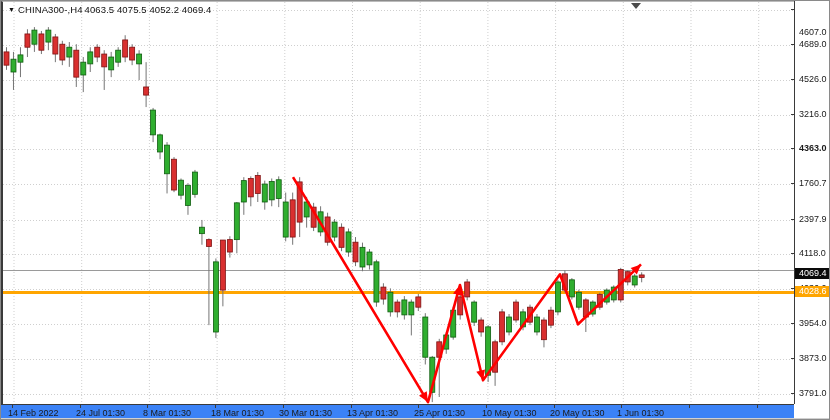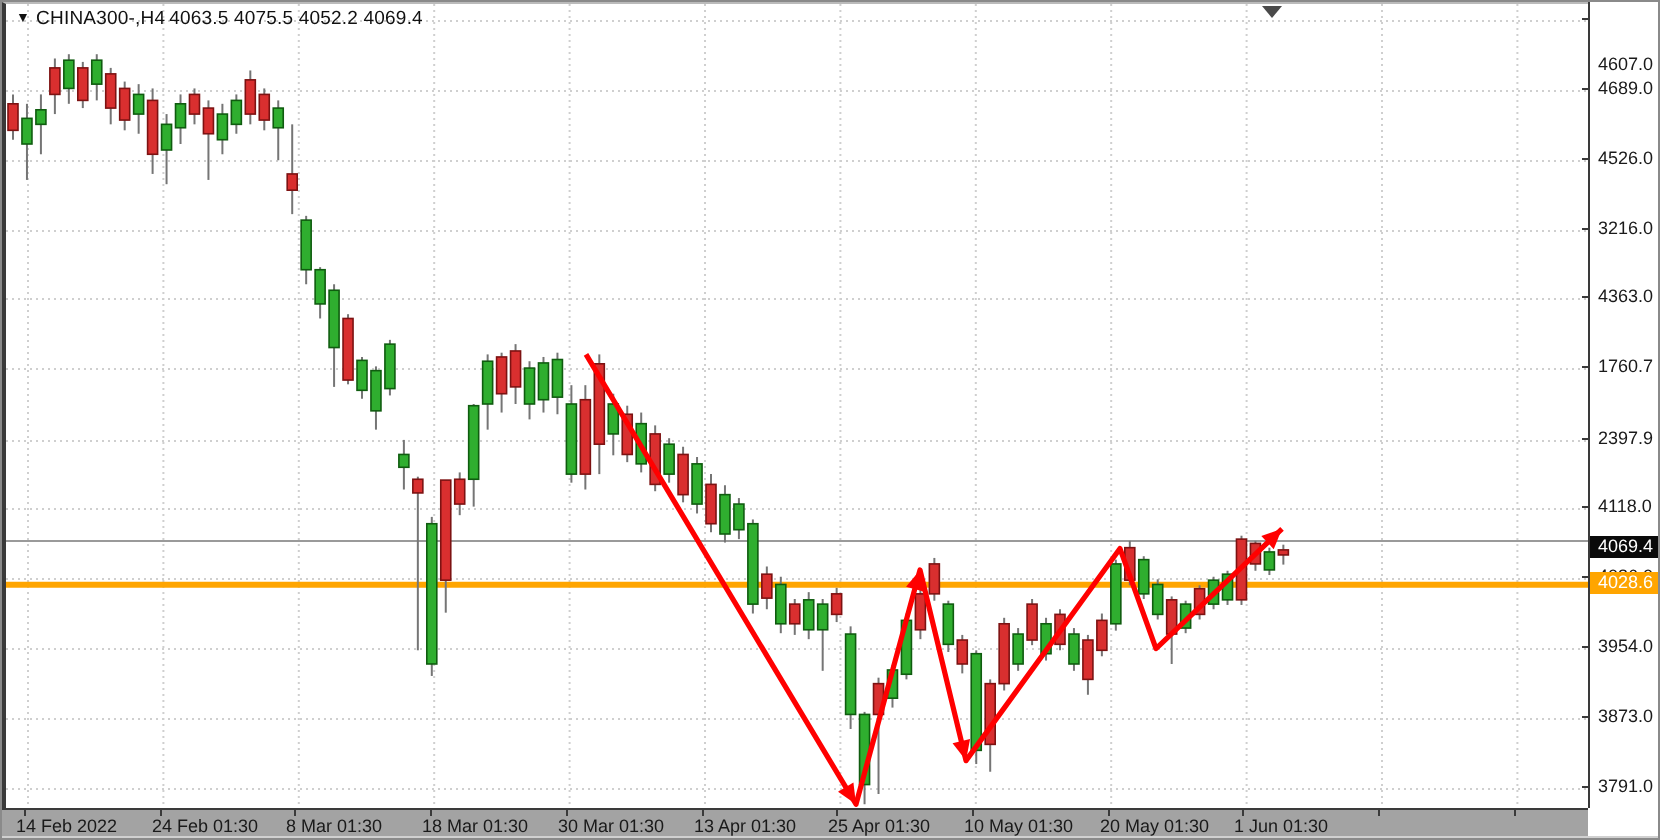--- a/index.html
+++ b/index.html
@@ -27,21 +27,21 @@
   }
   .ylab{
     position:absolute;left:4px;font-size:9px;color:#1a1a1a;white-space:nowrap;
   }
   .ytick{position:absolute;left:-4px;width:4px;height:1px;background:#3a3a3a;}
   .badge{
     position:absolute;left:0px;width:37px;height:11px;z-index:6;
     font-size:9px;color:#fff;line-height:11px;padding-left:4px;box-sizing:border-box;
   }
   #x-axis{
-    position:absolute;left:0;top:403px;width:793px;height:14px;background:#a3a3a3;
+    position:absolute;left:0;top:403px;width:793px;height:14px;background:#3b82f6;
     border-top:1px solid #3a3a3a;box-sizing:border-box;
   }
   .xtick{position:absolute;top:0;width:1px;height:3px;background:#3a3a3a;}
   .xlab{position:absolute;top:3px;font-size:9px;color:#1a1a1a;white-space:nowrap;}
   #bottom-strip{
     position:absolute;left:0;top:417px;width:830px;height:3px;background:#f0f0f0;
     border-top:1px solid #d0d0d0;box-sizing:border-box;
   }
   #corner{position:absolute;left:793px;top:403px;width:37px;height:14px;background:#fff;}
 </style>
@@ -276,42 +276,42 @@
     <div class="badge" id="hline-badge" style="top: 285px; background: rgb(255, 165, 0);">4028.6</div>
   <div class="ytick" style="top: 8px;"></div>
       <div class="ylab" style="top: 3px; margin-top: 35px;">4689.0</div>
       <div class="ytick" style="top: 43px;"></div>
       <div class="ylab" style="top: 26px;">4607.0</div>
       <div class="ytick" style="top: 78px;"></div>
       <div class="ylab" style="top: 73px;">4526.0</div>
       <div class="ytick" style="top: 113px;"></div>
       <div class="ylab" style="top: 108px;">3216.0</div>
       <div class="ytick" style="top: 147px;"></div>
-      <div class="ylab" style="top: 142px;">4363.0</div>
+      <div class="ylab" style="top: 142px; font-weight: bold;">4363.0</div>
       <div class="ytick" style="top: 182px;"></div>
       <div class="ylab" style="top: 177px;">1760.7</div>
       <div class="ytick" style="top: 218px;"></div>
       <div class="ylab" style="top: 213px;">2397.9</div>
       <div class="ytick" style="top: 252px;"></div>
       <div class="ylab" style="top: 247px;">4118.0</div>
       <div class="ytick" style="top: 287px;"></div>
       <div class="ylab" style="top: 282px;">4036.0</div>
       <div class="ytick" style="top: 322px;"></div>
       <div class="ylab" style="top: 317px;">3954.0</div>
       <div class="ytick" style="top: 357px;"></div>
       <div class="ylab" style="top: 352px; text-align: center;">3873.0</div>
       <div class="ytick" style="top: 392px;"></div>
       <div class="ylab" style="top: 387px;">3791.0</div>
     </div>
 
   <div id="x-axis">
       <div class="xtick" style="left: 11px;"></div>
       <div class="xlab" style="left: 7px;">14 Feb 2022</div>
       <div class="xtick" style="left: 79px;"></div>
-      <div class="xlab" style="left: 75px;">24 Feb 01:30</div>
+      <div class="xlab" style="left: 75px;">24 Jul 01:30</div>
       <div class="xtick" style="left: 146px;"></div>
       <div class="xlab" style="left: 142px;">8 Mar 01:30</div>
       <div class="xtick" style="left: 214px;"></div>
       <div class="xlab" style="left: 210px;">18 Mar 01:30</div>
       <div class="xtick" style="left: 282px;"></div>
       <div class="xlab" style="left: 278px;">30 Mar 01:30</div>
       <div class="xtick" style="left: 350px;"></div>
       <div class="xlab" style="left: 346px;">13 Apr 01:30</div>
       <div class="xtick" style="left: 417px;"></div>
       <div class="xlab" style="left: 413px; text-align: right;">25 Apr 01:30</div>

